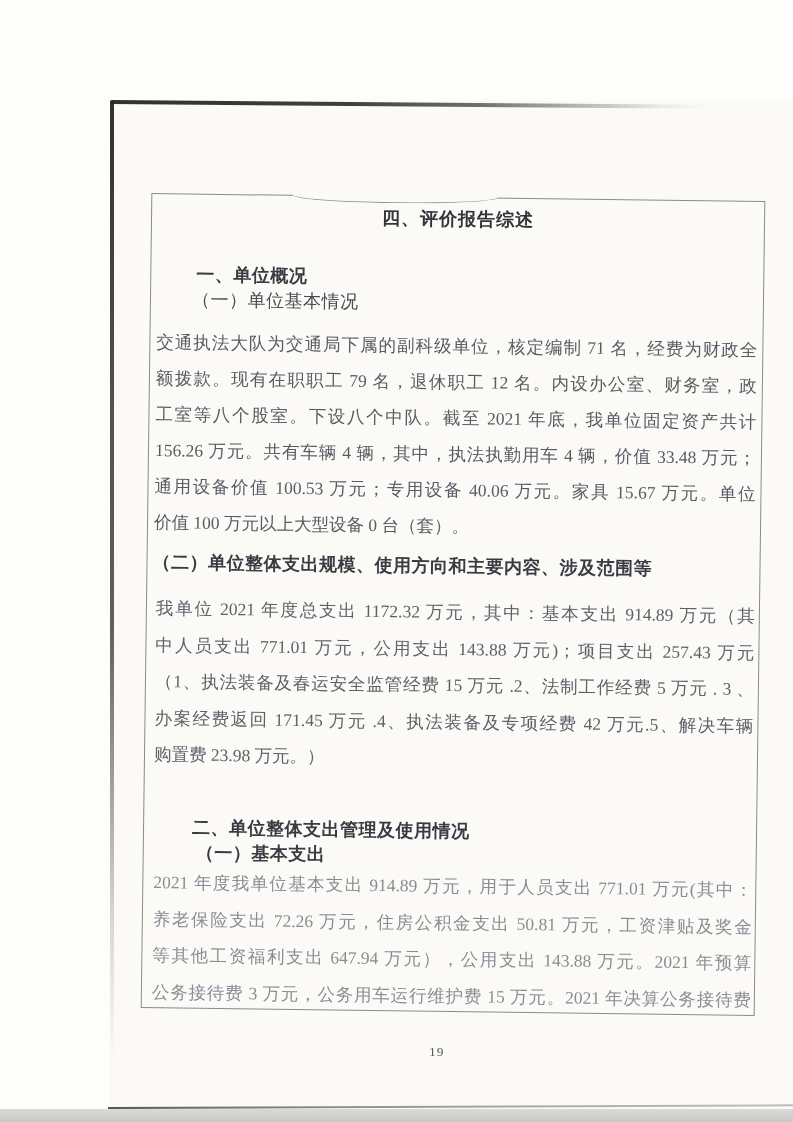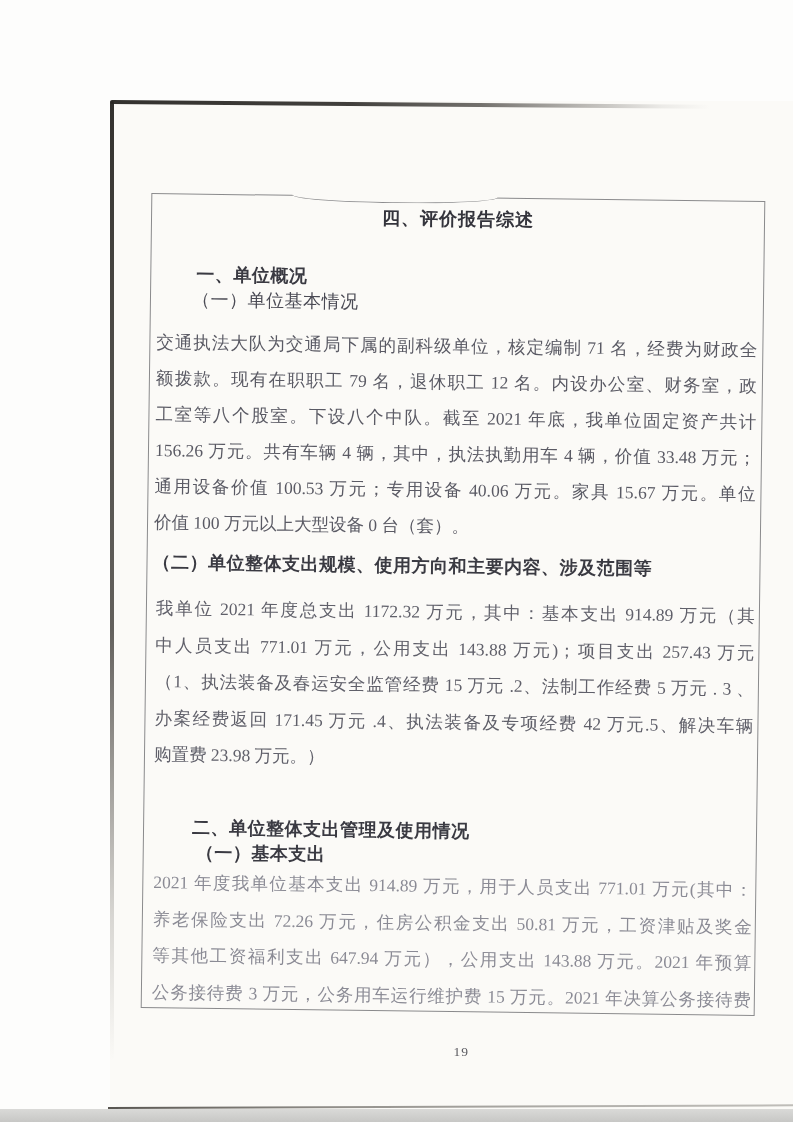--- a/index.html
+++ b/index.html
@@ -35,21 +35,21 @@
   .h2a{top:92px;left:41px;}
   .h2b{top:355px;left:5px;}
   .h1b{top:620px;left:48px;}
   .h2c{top:645px;left:52px;}
   .para{position:absolute;font-size:17.5px;color:#5a5a64;}
   .para .line{text-align:justify;text-align-last:justify;}
   .para .line.last{text-align-last:left;}
   .para1{top:130px;left:6px;right:5px;line-height:36px;}
   .para2{top:396px;left:9px;right:4px;line-height:36.5px;color:#60606a;}
   .para3{top:670px;left:10px;right:3px;line-height:36.5px;color:#8b8b95;}
-  .page-num{position:absolute;left:429px;top:1044px;width:40px;text-align:right;
+  .page-num{position:absolute;left:429px;top:1044px;width:40px;text-align:left;
     font-size:13.5px;color:#5a5a60;letter-spacing:1px;}
 </style>
 </head>
 <body>
 
 <div id="scan">
   <div class="paper"></div>
   <div class="top-edge"></div>
   <div class="left-edge"></div>
   <div class="bottom-band"></div>

